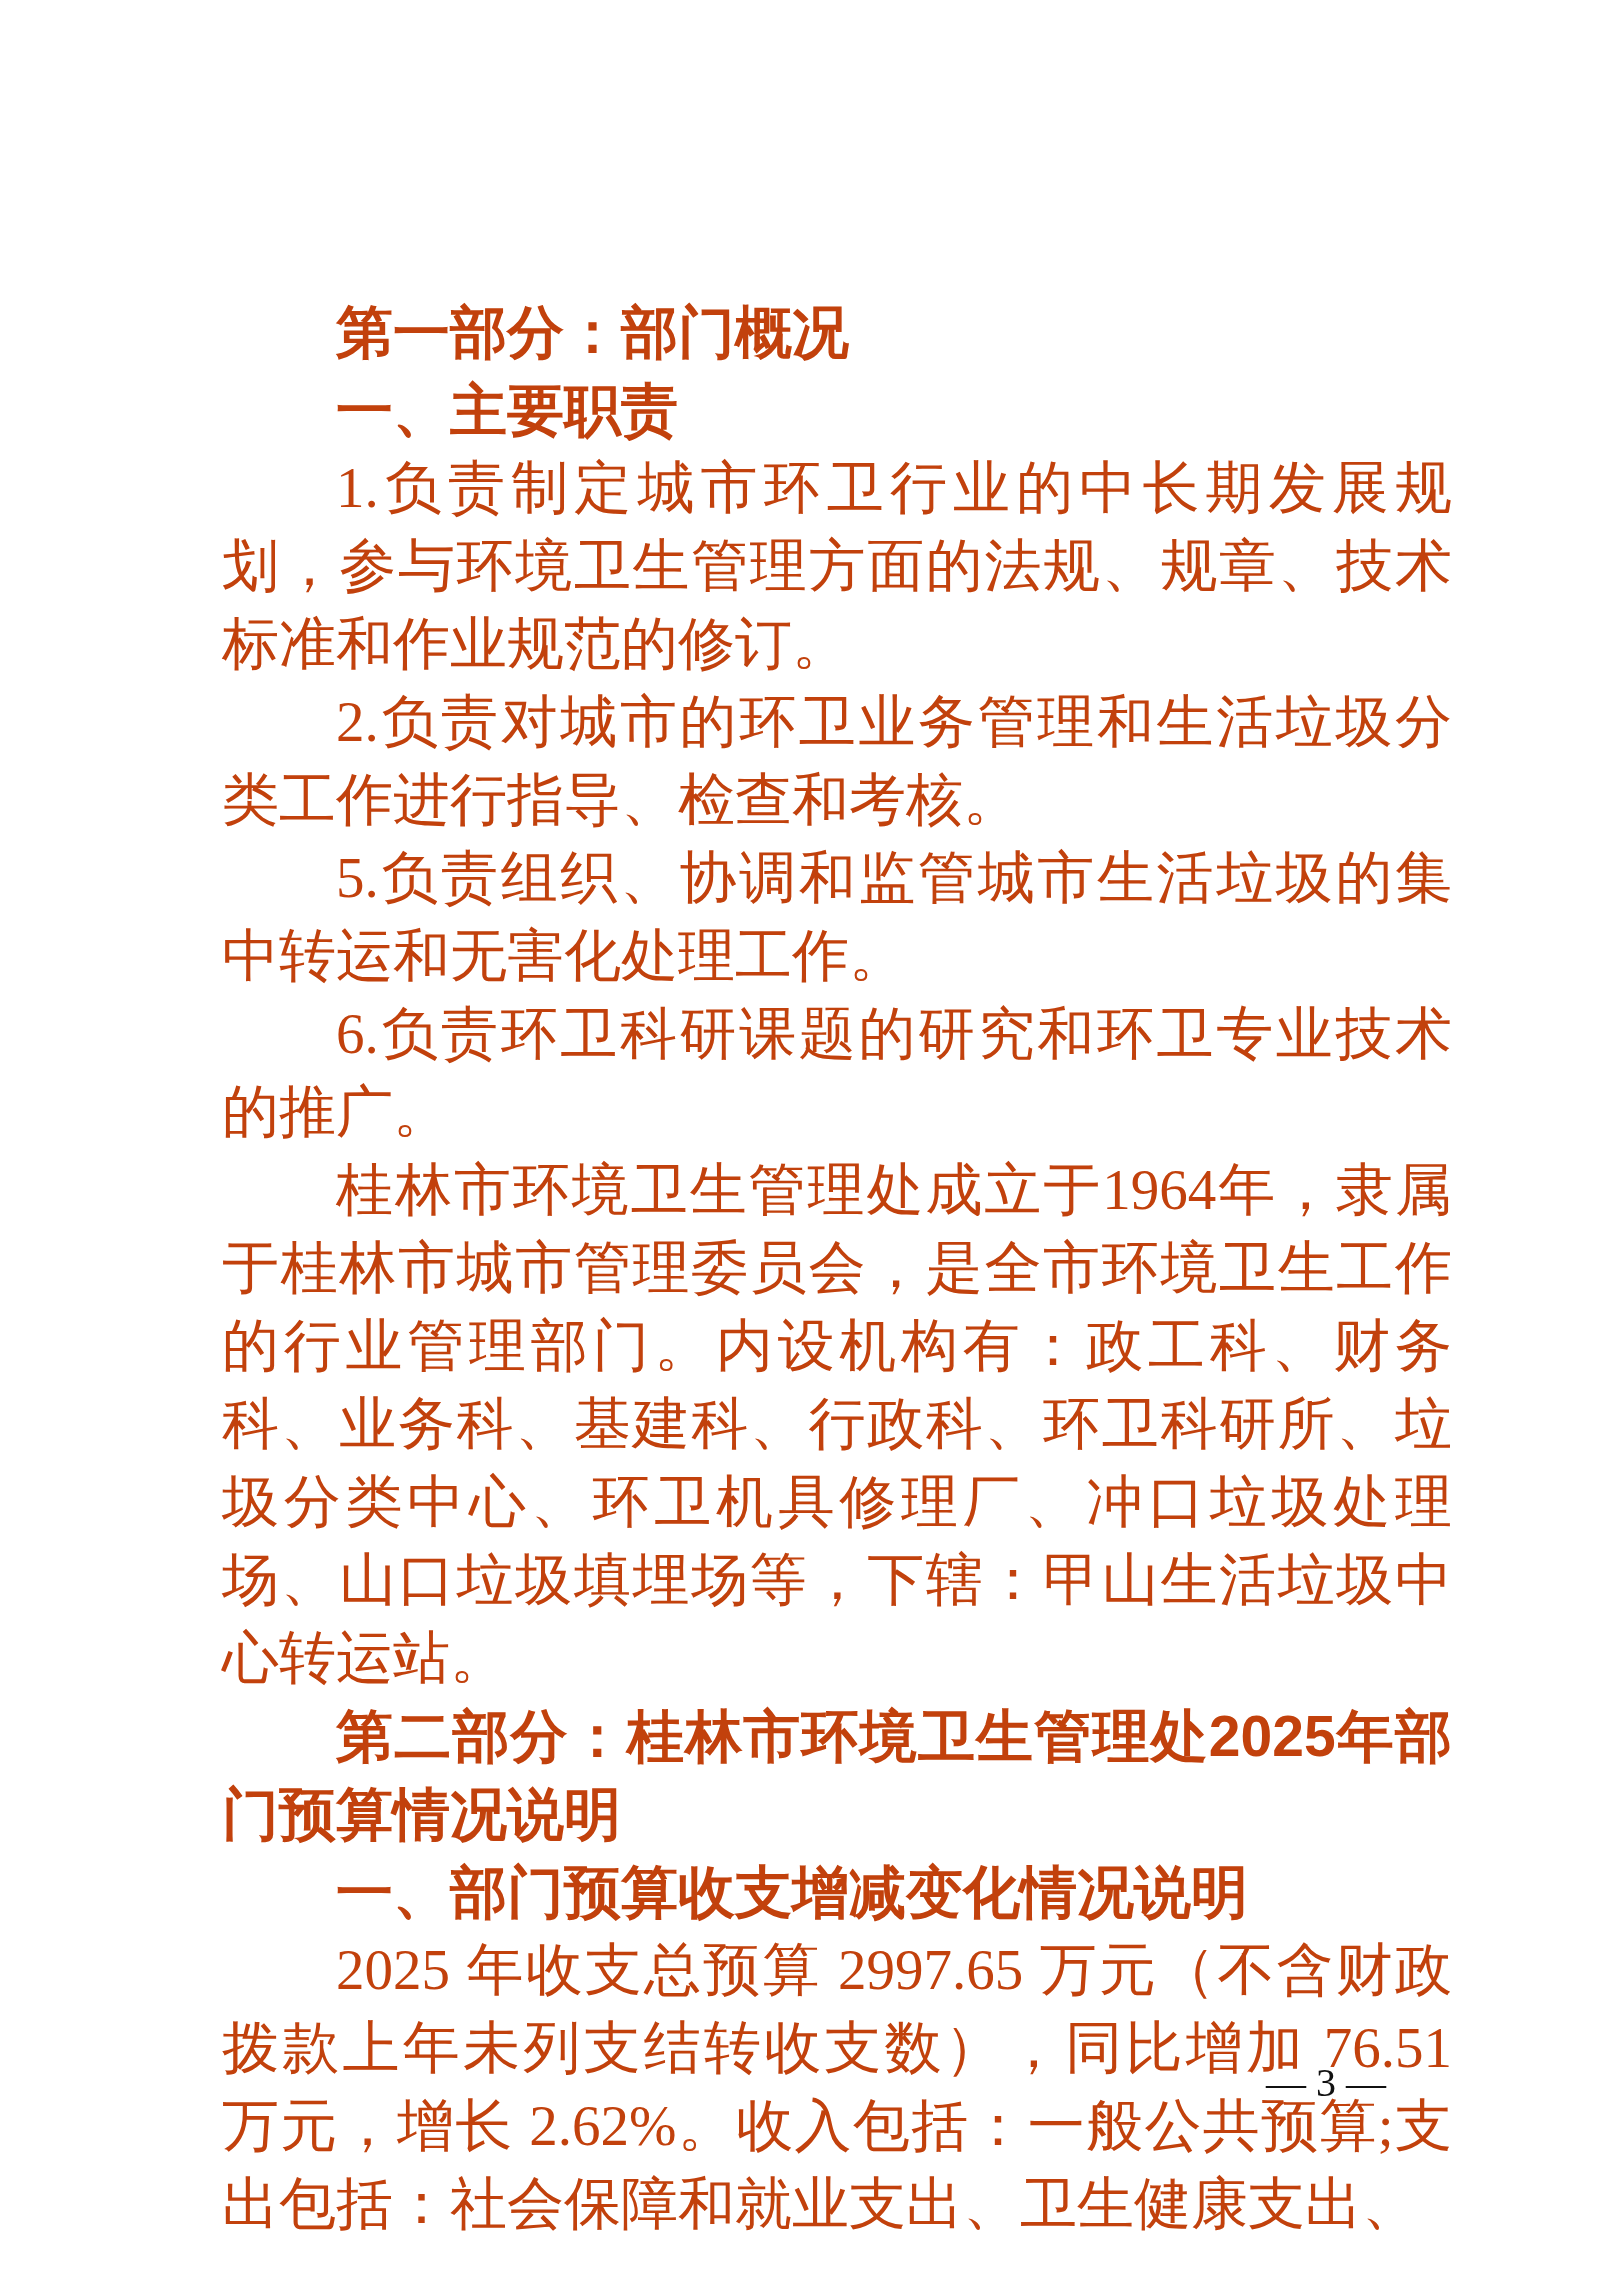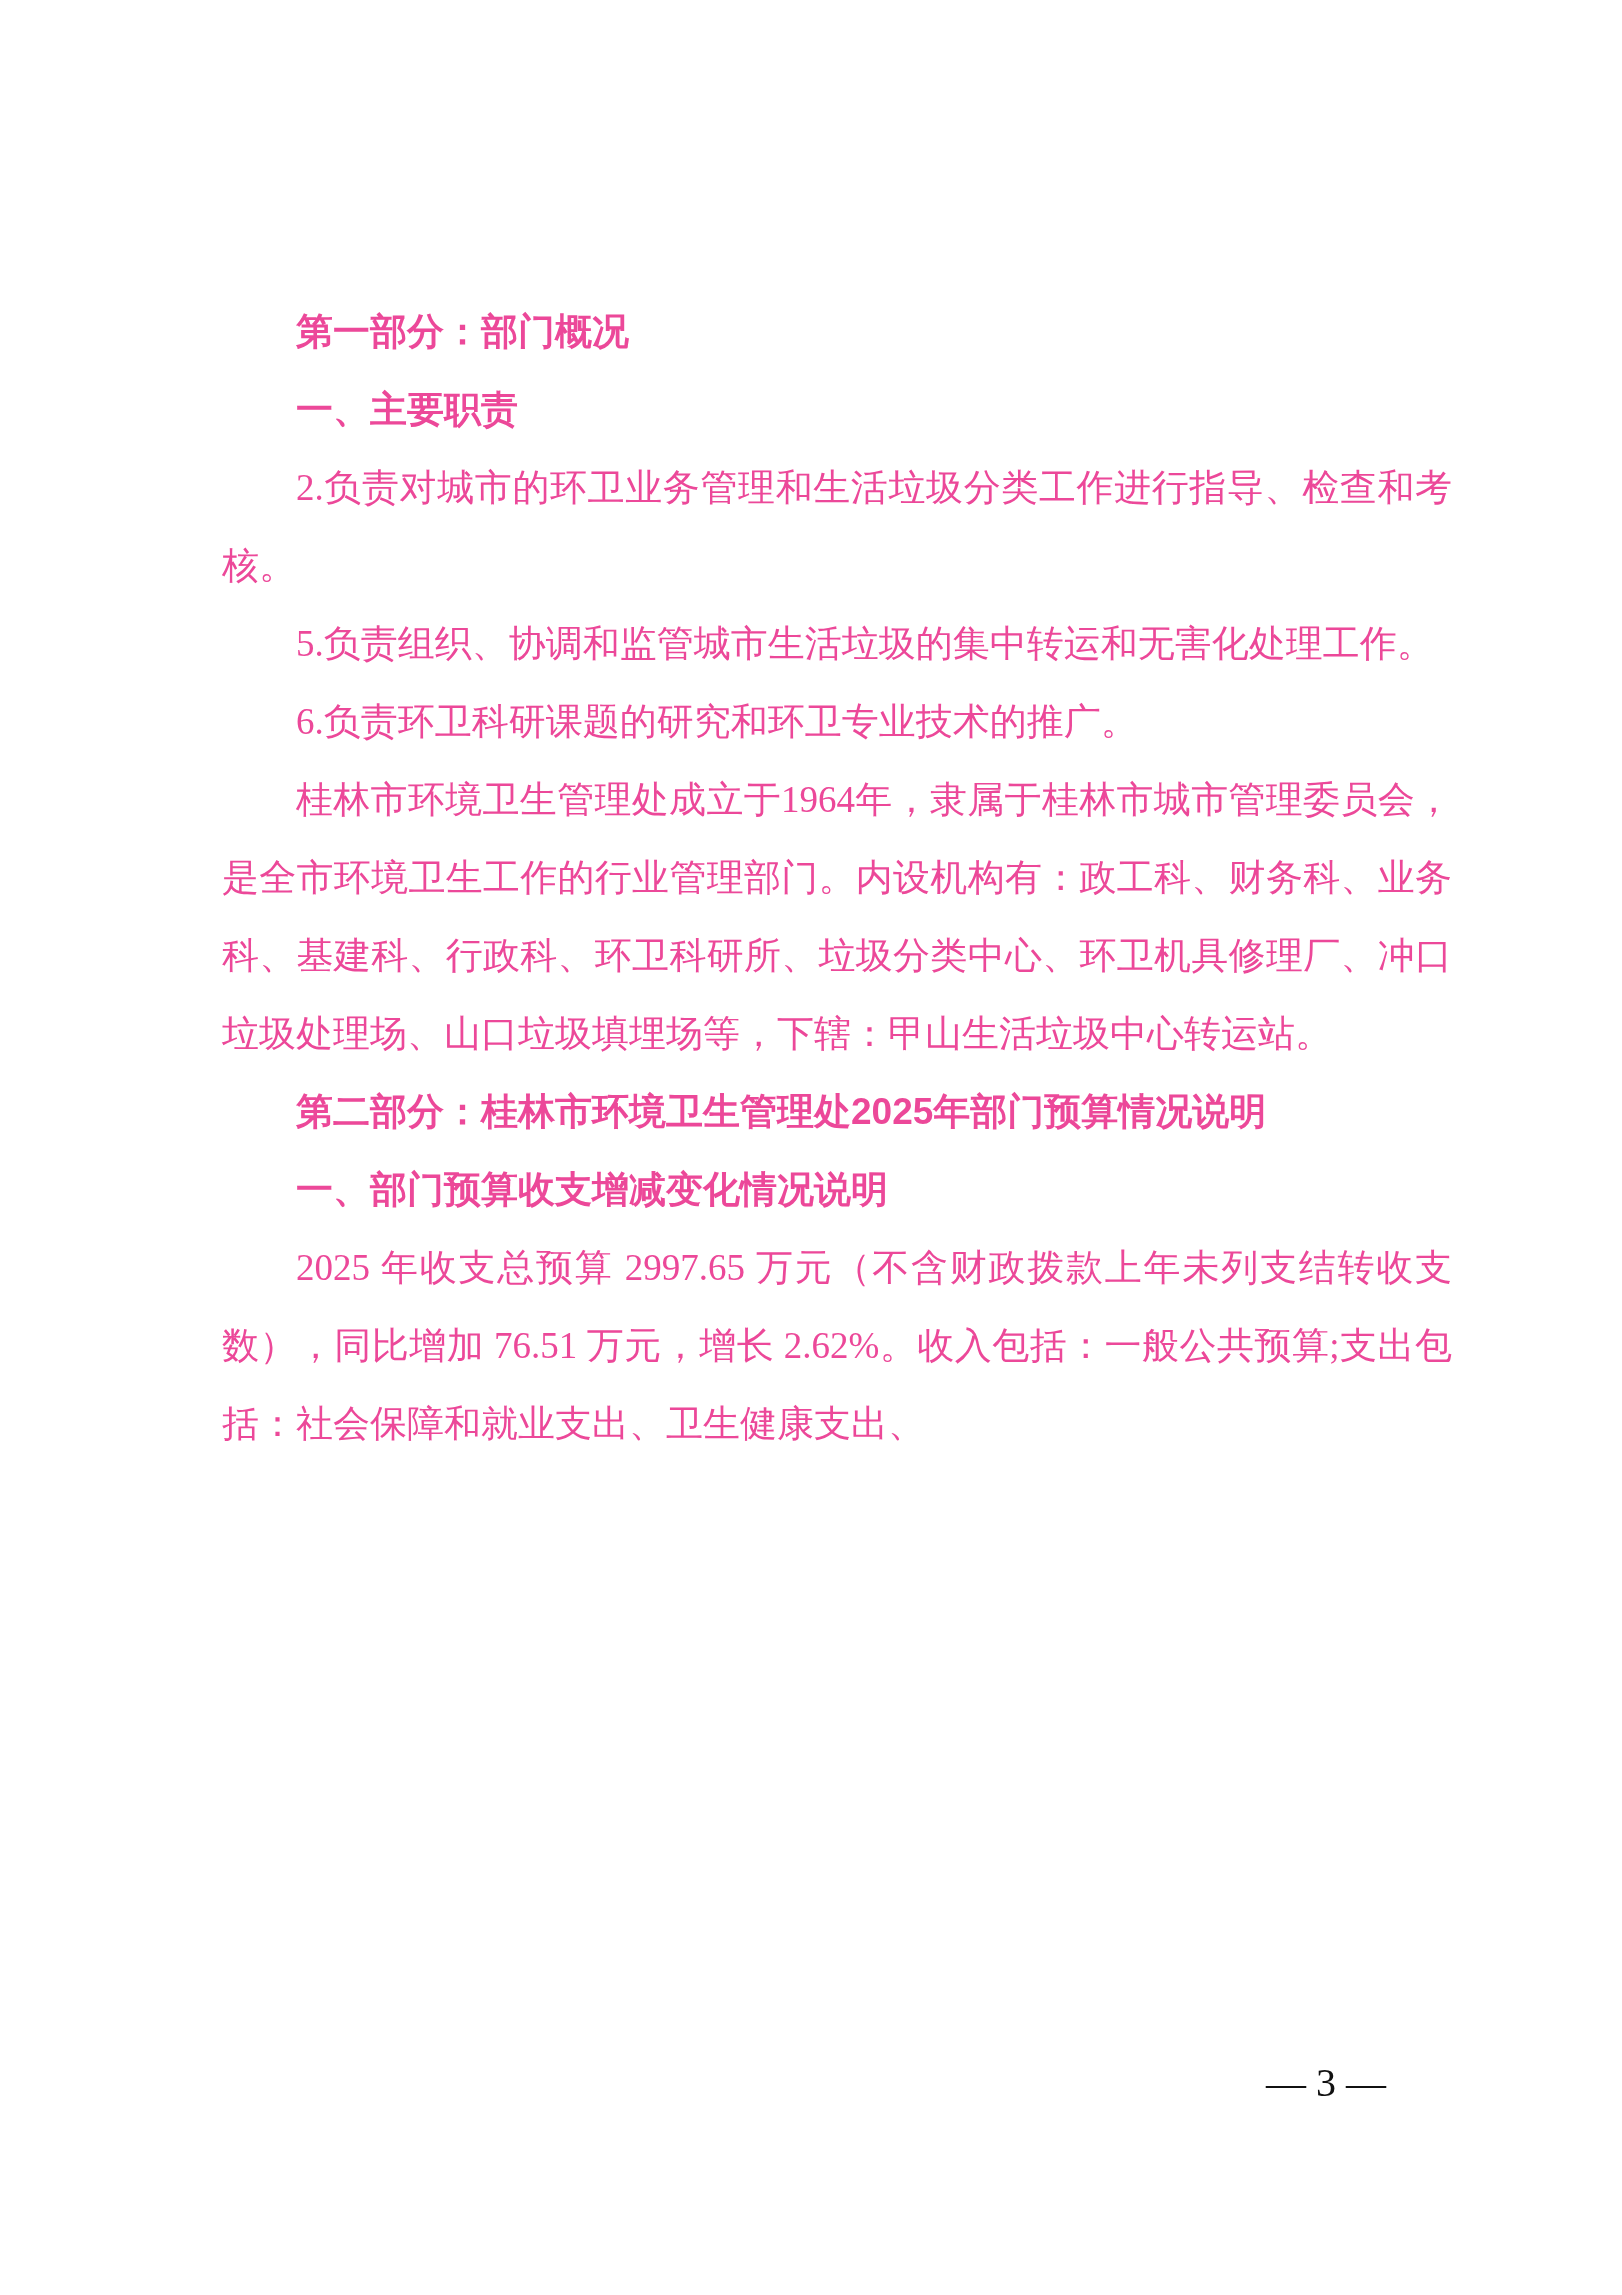--- a/index.html
+++ b/index.html
@@ -17,23 +17,23 @@
   }
   .content {
     position: absolute;
     left: 222px;
     top: 293px;
     width: 1230px;
   }
   .para, .heading {
     margin: 0;
     padding: 0;
-    font-size: 37px;
+    font-size: 57px;
     line-height: 78px;
-    color: #ec4899;
+    color: #c2410c;
     text-indent: 2em;
     text-align: justify;
     letter-spacing: 0;
     word-break: normal;
   }
   .para {
     font-family: "Liberation Serif", serif;
     font-weight: 400;
   }
   .heading {
@@ -53,20 +53,21 @@
     text-align: left;
   }
 </style>
 </head>
 <body>
 
 <div class="page">
   <div class="content">
     <div class="heading">第一部分：部门概况</div>
     <div class="heading">一、主要职责</div>
+    <div class="para">1.负责制定城市环卫行业的中长期发展规划，参与环境卫生管理方面的法规、规章、技术标准和作业规范的修订。</div>
     <div class="para">2.负责对城市的环卫业务管理和生活垃圾分类工作进行指导、检查和考核。</div>
     <div class="para">5.负责组织、协调和监管城市生活垃圾的集中转运和无害化处理工作。</div>
     <div class="para">6.负责环卫科研课题的研究和环卫专业技术的推广。</div>
     <div class="para">桂林市环境卫生管理处成立于1964年，隶属于桂林市城市管理委员会，是全市环境卫生工作的行业管理部门。内设机构有：政工科、财务科、业务科、基建科、行政科、环卫科研所、垃圾分类中心、环卫机具修理厂、冲口垃圾处理场、山口垃圾填埋场等，下辖：甲山生活垃圾中心转运站。</div>
     <div class="heading">第二部分：桂林市环境卫生管理处2025年部门预算情况说明</div>
     <div class="heading">一、部门预算收支增减变化情况说明</div>
     <div class="para">2025 年收支总预算 2997.65 万元（不含财政拨款上年未列支结转收支数），同比增加 76.51 万元，增长 2.62%。收入包括：一般公共预算;支出包括：社会保障和就业支出、卫生健康支出、</div>
   </div>
   <div class="page-number">— 3 —</div>
 </div>

